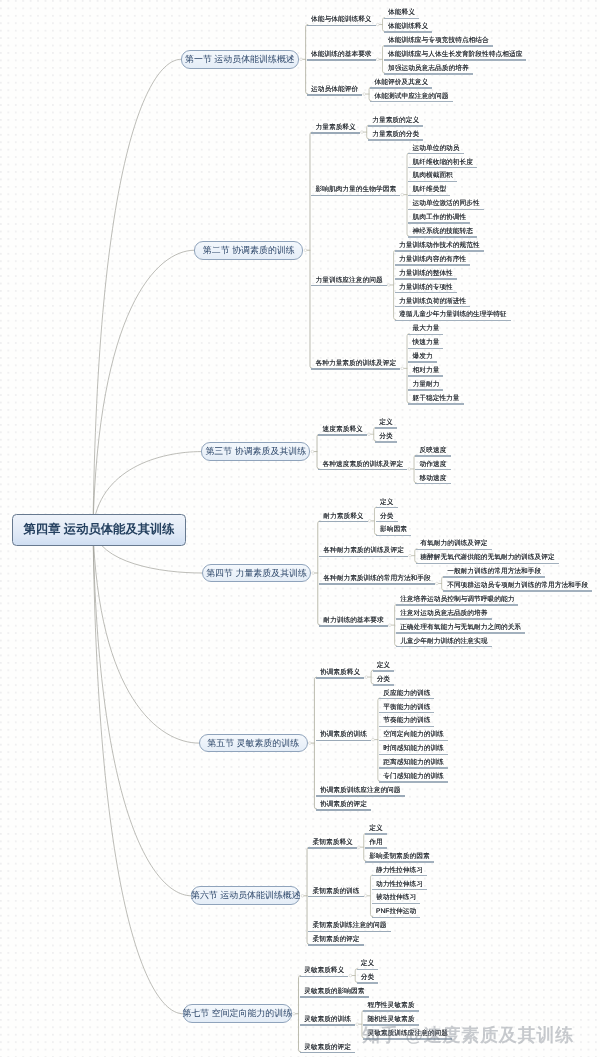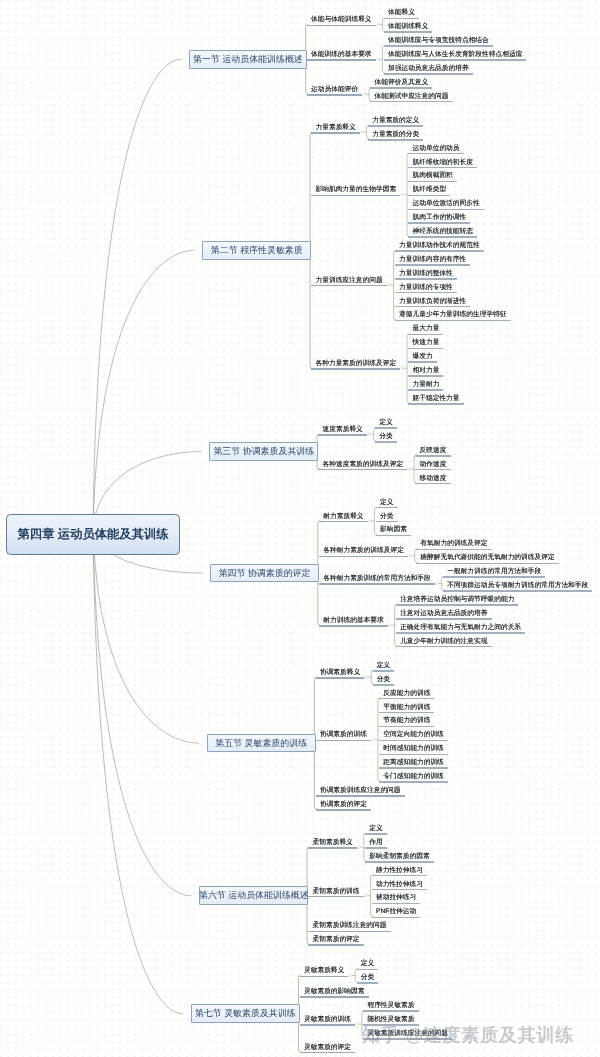--- a/index.html
+++ b/index.html
@@ -26,24 +26,24 @@
   .n-root{
     border:1.2px solid #67798f;
     border-radius:4.5px;
     background:linear-gradient(180deg,#eef3fa 0%,#e7eef8 35%,#dbe6f5 75%,#cfdef2 100%);
     color:#1f3c68;
     font-weight:bold;
     display:flex;align-items:center;justify-content:center;
   }
   .n-sec{
     border:0.9px solid #8fa3bb;
-    border-radius:1px;
+    border-radius:9px;
     background:linear-gradient(180deg,#f4f8fc 0%,#edf3fa 45%,#e4edf7 100%);
     color:#28426a;
-    display:flex;align-items:center;justify-content:center;margin-left:8px;
+    display:flex;align-items:center;justify-content:center;
   }
   .n-txt{text-shadow:0 0 0.35px currentColor;}
   .n-txt > span{position:absolute;left:2.4px;top:0;}
   .ul{position:absolute;left:0;height:0.9px;}
   #watermark{position:absolute;white-space:nowrap;
     color:rgba(125,130,140,0.42);font-weight:bold;}
 </style>
 </head>
 <body>
 <div id="canvas">
@@ -173,21 +173,21 @@
       </div>
       <div class="node n-txt" style="left: 370.459px; top: 78.8px; width: 61.95px; height: 11.5px; font-size: 6.72px; letter-spacing: 0px; line-height: 8.3px; color: rgb(47, 52, 58);">
         <span style="left: 4.1px;">体能评价及其意义</span>
         <div class="ul" style="top: 8.3px; width: 61.95px; height: 1.5px; background: rgb(162, 176, 189);"></div>
       </div>
       <div class="node n-txt" style="left: 370.459px; top: 92.7px; width: 82.1063px; height: 11.5px; font-size: 6.72px; letter-spacing: 0px; line-height: 8.3px; color: rgb(47, 52, 58);">
         <span style="left: 4.1px;">体能测试中应注意的问题</span>
         <div class="ul" style="top: 8.3px; width: 82.1063px; height: 1.5px; background: rgb(162, 176, 189);"></div>
       </div>
       <div class="node n-sec" style="left: 194.2px; top: 240.88px; width: 109.197px; height: 18.7px; font-size: 8.95px; letter-spacing: 0px; color: rgb(43, 69, 104); border-color: rgb(143, 163, 187);">
-        <span>第二节 程序性灵敏素质</span>
+        <span>第二节 协调素质的训练</span>
       </div>
       <div class="node n-txt" style="left: 311.397px; top: 123.78px; width: 48.5125px; height: 11.5px; font-size: 6.72px; letter-spacing: 0px; line-height: 8.3px; color: rgb(47, 52, 58);">
         <span style="left: 4.1px;">力量素质释义</span>
         <div class="ul" style="top: 8.3px; width: 48.5125px; height: 1.5px; background: rgb(154, 169, 183);"></div>
       </div>
       <div class="node n-txt" style="left: 368.109px; top: 116.83px; width: 55.2313px; height: 11.5px; font-size: 6.72px; letter-spacing: 0px; line-height: 8.3px; color: rgb(47, 52, 58);">
         <span style="left: 4.1px;">力量素质的定义</span>
         <div class="ul" style="top: 8.3px; width: 55.2313px; height: 1.5px; background: rgb(162, 176, 189);"></div>
       </div>
       <div class="node n-txt" style="left: 368.109px; top: 130.73px; width: 55.2313px; height: 11.5px; font-size: 6.72px; letter-spacing: 0px; line-height: 8.3px; color: rgb(47, 52, 58);">
@@ -307,21 +307,21 @@
       </div>
       <div class="node n-txt" style="left: 415.441px; top: 460.66px; width: 35.075px; height: 11.5px; font-size: 6.72px; letter-spacing: 0px; line-height: 8.3px; color: rgb(47, 52, 58);">
         <span style="left: 4.1px;">动作速度</span>
         <div class="ul" style="top: 8.3px; width: 35.075px; height: 1.5px; background: rgb(162, 176, 189);"></div>
       </div>
       <div class="node n-txt" style="left: 415.441px; top: 474.56px; width: 35.075px; height: 11.5px; font-size: 6.72px; letter-spacing: 0px; line-height: 8.3px; color: rgb(47, 52, 58);">
         <span style="left: 4.1px;">移动速度</span>
         <div class="ul" style="top: 8.3px; width: 35.075px; height: 1.5px; background: rgb(162, 176, 189);"></div>
       </div>
       <div class="node n-sec" style="left: 201.972px; top: 563.665px; width: 109.197px; height: 18.7px; font-size: 8.95px; letter-spacing: 0px; color: rgb(43, 69, 104); border-color: rgb(143, 163, 187);">
-        <span>第四节 协调素质的评定</span>
+        <span>第四节 力量素质及其训练</span>
       </div>
       <div class="node n-txt" style="left: 319.169px; top: 512.59px; width: 48.5125px; height: 11.5px; font-size: 6.72px; letter-spacing: 0px; line-height: 8.3px; color: rgb(47, 52, 58);">
         <span style="left: 4.1px;">耐力素质释义</span>
         <div class="ul" style="top: 8.3px; width: 48.5125px; height: 1.5px; background: rgb(154, 169, 183);"></div>
       </div>
       <div class="node n-txt" style="left: 375.881px; top: 498.69px; width: 21.6375px; height: 11.5px; font-size: 6.72px; letter-spacing: 0px; line-height: 8.3px; color: rgb(47, 52, 58);">
         <span style="left: 4.1px;">定义</span>
         <div class="ul" style="top: 8.3px; width: 21.6375px; height: 1.5px; background: rgb(162, 176, 189);"></div>
       </div>
       <div class="node n-txt" style="left: 375.881px; top: 512.59px; width: 21.6375px; height: 11.5px; font-size: 6.72px; letter-spacing: 0px; line-height: 8.3px; color: rgb(47, 52, 58);">
@@ -472,21 +472,21 @@
       </div>
       <div class="node n-txt" style="left: 308.436px; top: 922.25px; width: 82.1063px; height: 11.5px; font-size: 6.72px; letter-spacing: 0px; line-height: 8.3px; color: rgb(47, 52, 58);">
         <span style="left: 4.1px;">柔韧素质训练注意的问题</span>
         <div class="ul" style="top: 8.3px; width: 82.1063px; height: 1.5px; background: rgb(154, 169, 183);"></div>
       </div>
       <div class="node n-txt" style="left: 308.436px; top: 936.15px; width: 55.2313px; height: 11.5px; font-size: 6.72px; letter-spacing: 0px; line-height: 8.3px; color: rgb(47, 52, 58);">
         <span style="left: 4.1px;">柔韧素质的评定</span>
         <div class="ul" style="top: 8.3px; width: 55.2313px; height: 1.5px; background: rgb(154, 169, 183);"></div>
       </div>
       <div class="node n-sec" style="left: 182.701px; top: 1004.4px; width: 109.197px; height: 18.7px; font-size: 8.95px; letter-spacing: 0px; color: rgb(43, 69, 104); border-color: rgb(143, 163, 187);">
-        <span>第七节 灵敏素质及其训练</span>
+        <span>第七节 空间定向能力的训练</span>
       </div>
       <div class="node n-txt" style="left: 299.898px; top: 967.23px; width: 48.5125px; height: 11.5px; font-size: 6.72px; letter-spacing: 0px; line-height: 8.3px; color: rgb(47, 52, 58);">
         <span style="left: 4.1px;">灵敏素质释义</span>
         <div class="ul" style="top: 8.3px; width: 48.5125px; height: 1.5px; background: rgb(154, 169, 183);"></div>
       </div>
       <div class="node n-txt" style="left: 356.61px; top: 960.28px; width: 21.6375px; height: 11.5px; font-size: 6.72px; letter-spacing: 0px; line-height: 8.3px; color: rgb(47, 52, 58);">
         <span style="left: 4.1px;">定义</span>
         <div class="ul" style="top: 8.3px; width: 21.6375px; height: 1.5px; background: rgb(162, 176, 189);"></div>
       </div>
       <div class="node n-txt" style="left: 356.61px; top: 974.18px; width: 21.6375px; height: 11.5px; font-size: 6.72px; letter-spacing: 0px; line-height: 8.3px; color: rgb(47, 52, 58);">
@@ -510,18 +510,18 @@
         <div class="ul" style="top: 8.3px; width: 55.2313px; height: 1.5px; background: rgb(162, 176, 189);"></div>
       </div>
       <div class="node n-txt" style="left: 363.329px; top: 1029.78px; width: 88.825px; height: 11.5px; font-size: 6.72px; letter-spacing: 0px; line-height: 8.3px; color: rgb(47, 52, 58);">
         <span style="left: 4.1px;">灵敏素质训练应注意的问题</span>
         <div class="ul" style="top: 8.3px; width: 88.825px; height: 1.5px; background: rgb(162, 176, 189);"></div>
       </div>
       <div class="node n-txt" style="left: 299.898px; top: 1043.68px; width: 55.2313px; height: 11.5px; font-size: 6.72px; letter-spacing: 0px; line-height: 8.3px; color: rgb(47, 52, 58);">
         <span style="left: 4.1px;">灵敏素质的评定</span>
         <div class="ul" style="top: 8.3px; width: 55.2313px; height: 1.5px; background: rgb(154, 169, 183);"></div>
       </div>
-      <div class="node n-root" style="left: 6px; top: 513.75px; width: 174.172px; height: 41px; font-size: 12.32px; letter-spacing: 0px; color: rgb(36, 64, 95); border-color: rgb(103, 121, 143);">
+      <div class="node n-root" style="left: 12px; top: 513.75px; width: 174.172px; height: 32px; font-size: 12.32px; letter-spacing: 0px; color: rgb(36, 64, 95); border-color: rgb(103, 121, 143);">
         <span>第四章 运动员体能及其训练</span>
       </div>
     </div>
   <div id="watermark" style="left: 362px; top: 1024px; font-size: 18px; letter-spacing: 0.8px;">知乎 @速度素质及其训练</div>
 </div>
 
 </body></html>

